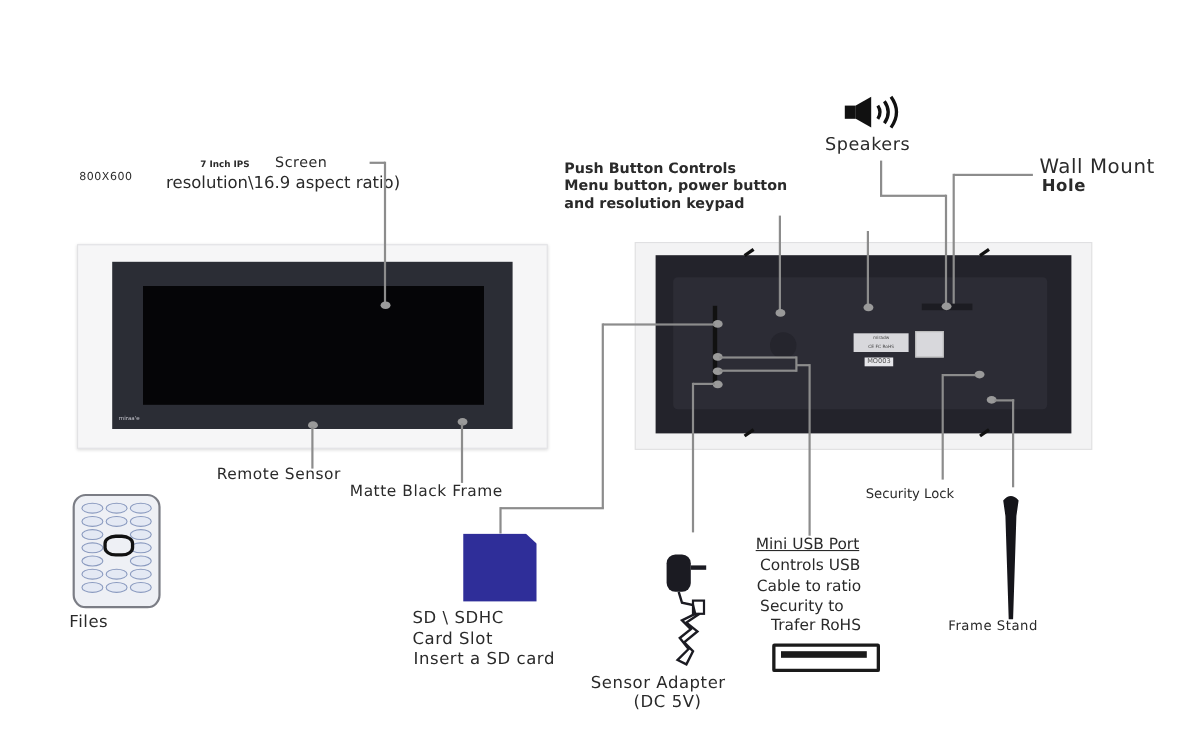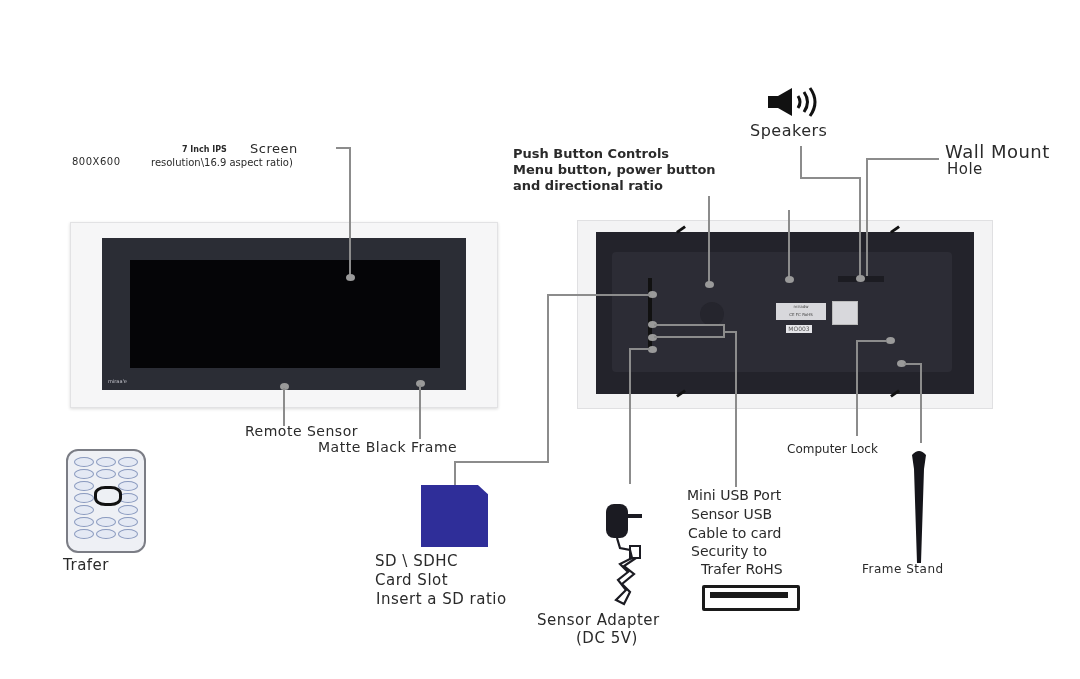--- a/index.html
+++ b/index.html
@@ -37,28 +37,28 @@
 <body>
 
 <div class="abs front-outer"></div>
 <div class="abs front-mat"></div>
 <div class="abs front-screen"></div>
 <div class="abs brand">miraa'e</div>
 
 <div class="lbl bold" style="left:182px;top:145px;font-size:8px;">7 Inch IPS</div>
 <div class="lbl" style="left:250px;top:141px;font-size:13px;letter-spacing:0.5px;">Screen</div>
 <div class="lbl" style="left:72px;top:156px;font-size:10px;letter-spacing:0.5px;">800X600</div>
-<div class="lbl" style="left:151px;top:157px;font-size:10px;">resolution\16.9 aspect ratio)</div>
+<div class="lbl" style="left:151px;top:157px;font-size:15px;">resolution\16.9 aspect ratio)</div>
 <div class="line" style="left:336px;top:147px;width:14px;height:2px;"></div>
 <div class="line" style="left:349px;top:147px;width:2px;height:128px;"></div>
 <div class="dot" style="left:346px;top:274px;"></div>
 
 <div class="dot" style="left:280px;top:383px;"></div>
 <div class="line" style="left:283px;top:388px;width:2px;height:38px;"></div>
-<div class="lbl" style="left:197px;top:423px;font-size:14px;letter-spacing:0.5px;margin-left:48px;">Remote Sensor</div>
+<div class="lbl" style="left:197px;top:423px;font-size:14px;letter-spacing:0.5px;">Remote Sensor</div>
 
 <div class="dot" style="left:416px;top:380px;"></div>
 <div class="line" style="left:419px;top:385px;width:2px;height:54px;"></div>
 <div class="lbl" style="left:318px;top:439px;font-size:14px;letter-spacing:0.5px;">Matte Black Frame</div>
 
 <div class="abs back-outer"></div>
 <div class="abs back-panel"></div>
 <div class="abs back-inner"></div>
 <div class="clip" style="left:676px;top:228px;"></div>
 <div class="clip" style="left:890px;top:228px;"></div>
@@ -69,48 +69,48 @@
   <div>CE FC RoHS</div>
 </div>
 <div class="abs label-sq"></div>
 <div class="abs model">MO003</div>
 <div class="abs" style="left:700px;top:302px;width:24px;height:24px;border-radius:50%;background:#25252d;"></div>
 <div class="abs" style="left:648px;top:278px;width:4px;height:70px;background:#111;"></div>
 <div class="abs" style="left:838px;top:276px;width:46px;height:6px;background:#1c1c22;"></div>
 
 <div class="lbl bold" style="left:513px;top:146px;font-size:13px;">Push Button Controls</div>
 <div class="lbl bold" style="left:513px;top:162px;font-size:13px;">Menu button, power button</div>
-<div class="lbl bold" style="left:513px;top:178px;font-size:13px;">and directional ratio</div>
+<div class="lbl bold" style="left:513px;top:178px;font-size:13px;">and resolution keypad</div>
 <div class="line" style="left:708px;top:196px;width:2px;height:86px;"></div>
 <div class="dot" style="left:705px;top:281px;"></div>
 
 <svg class="abs" style="left:766px;top:86px;" width="62" height="32" viewBox="0 0 62 32">
   <rect x="2" y="10" width="10" height="12" fill="#111"></rect>
   <polygon points="12,10 26,2 26,30 12,22" fill="#111"></polygon>
   <path d="M32 10 Q36 16 32 22" stroke="#111" stroke-width="3" fill="none"></path>
   <path d="M38 6 Q45 16 38 26" stroke="#111" stroke-width="3" fill="none"></path>
   <path d="M44 2 Q54 16 44 30" stroke="#111" stroke-width="3" fill="none"></path>
 </svg>
 <div class="lbl" style="left:750px;top:121px;font-size:16px;letter-spacing:0.5px;">Speakers</div>
 <div class="line" style="left:800px;top:146px;width:2px;height:32px;"></div>
 <div class="line" style="left:800px;top:177px;width:60px;height:2px;"></div>
 <div class="line" style="left:859px;top:177px;width:2px;height:100px;"></div>
 <div class="line" style="left:788px;top:210px;width:2px;height:68px;"></div>
 <div class="dot" style="left:785px;top:276px;"></div>
 
 <div class="lbl" style="left:945px;top:141px;font-size:18px;letter-spacing:0.5px;">Wall Mount</div>
-<div class="lbl" style="left:947px;top:160px;font-size:15px;letter-spacing:0.5px;">Hole</div>
+<div class="lbl" style="left:947px;top:160px;font-size:15px;letter-spacing:0.5px;font-weight:bold;">Hole</div>
 <div class="line" style="left:867px;top:158px;width:72px;height:2px;"></div>
 <div class="line" style="left:866px;top:158px;width:2px;height:118px;"></div>
 <div class="dot" style="left:856px;top:275px;"></div>
 
 <div class="dot" style="left:886px;top:337px;"></div>
 <div class="line" style="left:857px;top:340px;width:30px;height:2px;"></div>
 <div class="line" style="left:856px;top:340px;width:2px;height:96px;"></div>
-<div class="lbl" style="left:787px;top:442px;font-size:12px;">Computer Lock</div>
+<div class="lbl" style="left:787px;top:442px;font-size:12px;">Security Lock</div>
 
 <div class="dot" style="left:897px;top:360px;"></div>
 <div class="line" style="left:904px;top:363px;width:18px;height:2px;"></div>
 <div class="line" style="left:920px;top:363px;width:2px;height:80px;"></div>
 
 <div class="dot" style="left:648px;top:291px;"></div>
 <div class="line" style="left:548px;top:294px;width:102px;height:2px;"></div>
 <div class="line" style="left:547px;top:294px;width:2px;height:168px;"></div>
 <div class="line" style="left:455px;top:461px;width:94px;height:2px;"></div>
 <div class="line" style="left:454px;top:461px;width:2px;height:24px;"></div>
@@ -141,39 +141,39 @@
   <div class="abs" style="left:26px;top:35px;width:22px;height:14px;border:3px solid #111;border-radius:40%;background:#eef0f5;"></div>
   <div class="rbtn" style="left:6px;top:54px;"></div>
     <div class="rbtn" style="left:50px;top:54px;"></div>
   <div class="rbtn" style="left:6px;top:66px;"></div>
     <div class="rbtn" style="left:28px;top:66px;"></div>
     <div class="rbtn" style="left:50px;top:66px;"></div>
   <div class="rbtn" style="left:6px;top:78px;"></div>
     <div class="rbtn" style="left:28px;top:78px;"></div>
     <div class="rbtn" style="left:50px;top:78px;"></div>
 </div>
-<div class="lbl" style="left:63px;top:556px;font-size:15px;letter-spacing:0.5px;">Trafer</div>
+<div class="lbl" style="left:63px;top:556px;font-size:15px;letter-spacing:0.5px;">Files</div>
 
 <div class="abs sd"></div>
 <div class="lbl" style="left:375px;top:552px;font-size:15px;letter-spacing:0.5px;">SD \ SDHC</div>
 <div class="lbl" style="left:375px;top:571px;font-size:15px;letter-spacing:0.5px;">Card Slot</div>
-<div class="lbl" style="left:376px;top:590px;font-size:15px;letter-spacing:0.5px;">Insert a SD ratio</div>
+<div class="lbl" style="left:376px;top:590px;font-size:15px;letter-spacing:0.5px;">Insert a SD card</div>
 
 <svg class="abs" style="left:600px;top:500px;" width="60" height="110" viewBox="0 0 60 110">
   <rect x="6" y="4" width="22" height="34" rx="8" fill="#1b1b22"></rect>
   <rect x="28" y="14" width="14" height="4" fill="#1b1b22"></rect>
   <path d="M17 38 L20 48 L30 50 L32 58 L20 64 L28 72 L18 80 L26 90 L16 100 L24 104 L30 92 L22 84 L34 74 L24 66 L36 58" stroke="#1b1b22" stroke-width="2.2" fill="none"></path>
   <rect x="30" y="46" width="10" height="12" fill="none" stroke="#1b1b22" stroke-width="2"></rect>
 </svg>
 <div class="lbl" style="left:537px;top:611px;font-size:15px;letter-spacing:0.5px;">Sensor Adapter</div>
 <div class="lbl" style="left:576px;top:629px;font-size:15px;letter-spacing:0.5px;">(DC 5V)</div>
 
-<div class="lbl" style="left:687px;top:487px;font-size:14px;">Mini USB Port</div>
-<div class="lbl" style="left:691px;top:506px;font-size:14px;">Sensor USB</div>
-<div class="lbl" style="left:688px;top:525px;font-size:14px;">Cable to card</div>
+<div class="lbl" style="left:687px;top:487px;font-size:14px;text-decoration:underline;">Mini USB Port</div>
+<div class="lbl" style="left:691px;top:506px;font-size:14px;">Controls USB</div>
+<div class="lbl" style="left:688px;top:525px;font-size:14px;">Cable to ratio</div>
 <div class="lbl" style="left:691px;top:543px;font-size:14px;">Security to</div>
 <div class="lbl" style="left:701px;top:561px;font-size:14px;">Trafer RoHS</div>
 <div class="abs usb"></div>
 <div class="abs usb-in"></div>
 
 <svg class="abs stand" width="22" height="118" viewBox="0 0 22 118">
   <path d="M4 8 Q11 0 18 8 L16 22 L13 116 L9 116 L6 22 Z" fill="#15151a"></path>
 </svg>
 <div class="lbl" style="left:862px;top:562px;font-size:12px;letter-spacing:0.5px;">Frame Stand</div>
 

